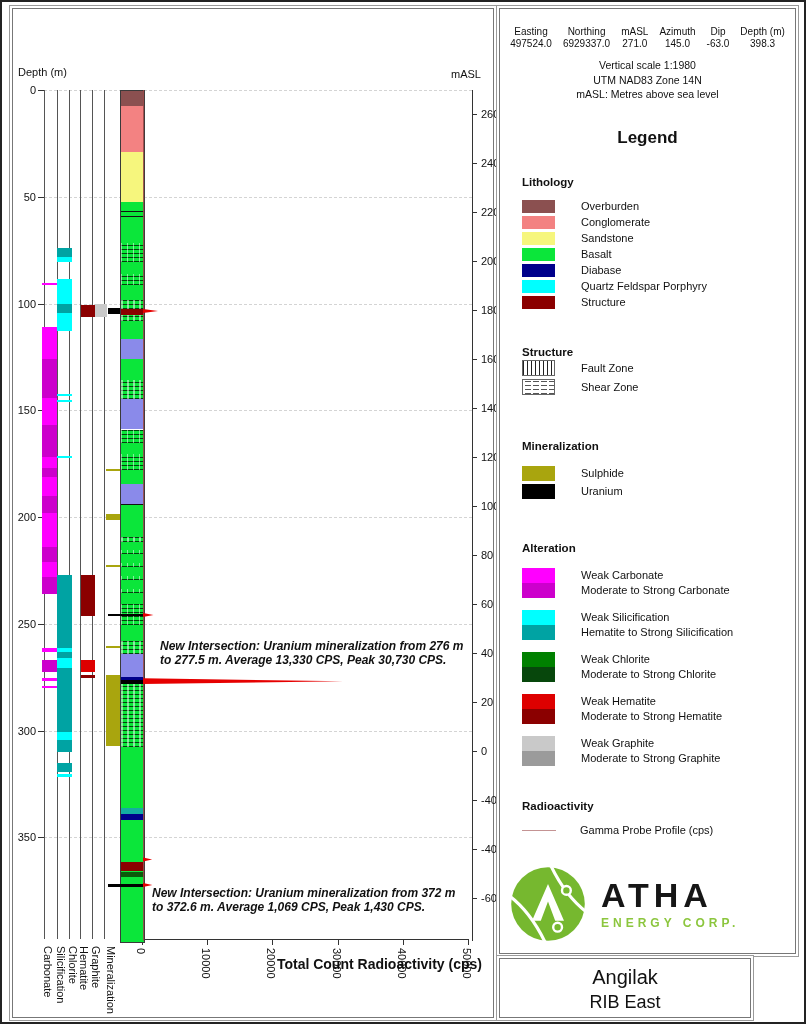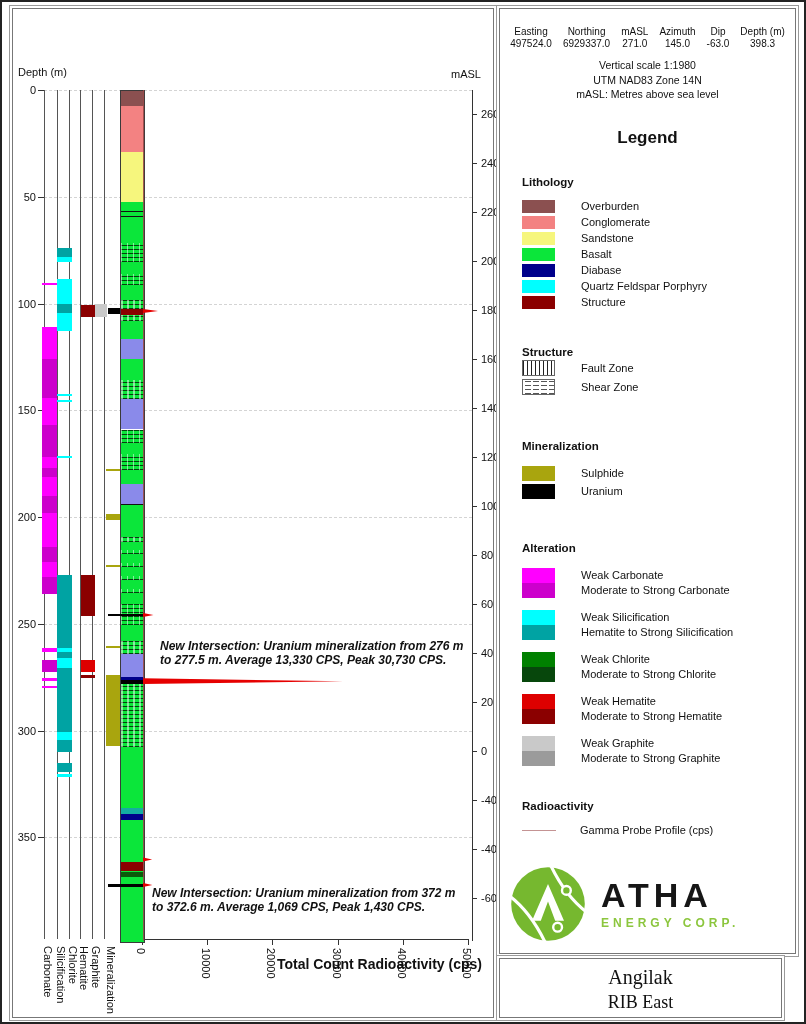--- a/index.html
+++ b/index.html
@@ -1,21 +1,21 @@
 <!DOCTYPE html>
 <html><head>
 <meta charset="utf-8">
 <style>
   html,body{margin:0;padding:0;background:#e8e8e8;}
   #page{position:relative;width:806px;height:1024px;background:#fff;border:2px solid #232323;
         box-sizing:border-box;overflow:hidden;font-family:"Liberation Sans",sans-serif;color:#111;}
   .panel{position:absolute;background:#fff;border:1px solid #777;box-shadow:0 0 0 2px #fff,0 0 0 3px #9a9a9a;box-sizing:border-box;}
   #log-panel{left:10px;top:6px;width:482px;height:1010px;}
   #right-panel{left:497px;top:6px;width:297px;height:946px;}
-  #footer-panel{left:497px;top:956px;width:283px;height:60px;text-align:center;font-family:Liberation Serif, serif;}
+  #footer-panel{left:497px;top:956px;width:252px;height:60px;text-align:center;}
   
   .axlab{position:absolute;font-size:11px;}
   #x-axis-title{position:absolute;left:150px;top:954px;width:330px;text-align:right;
                 font-weight:bold;font-size:14px;}
   .ann{position:absolute;width:336px;font-size:12px;font-weight:bold;font-style:italic;line-height:14px;}
   .pat-shear{position:absolute;left:0;top:0;width:100%;height:100%;
     background-image:
       repeating-linear-gradient(90deg, rgba(255,255,255,0.5) 0 1.5px, rgba(255,255,255,0) 1.5px 6px),
       repeating-linear-gradient(0deg, rgba(0,25,0,0.8) 0 1px, rgba(0,0,0,0) 1px 4px);}
   

